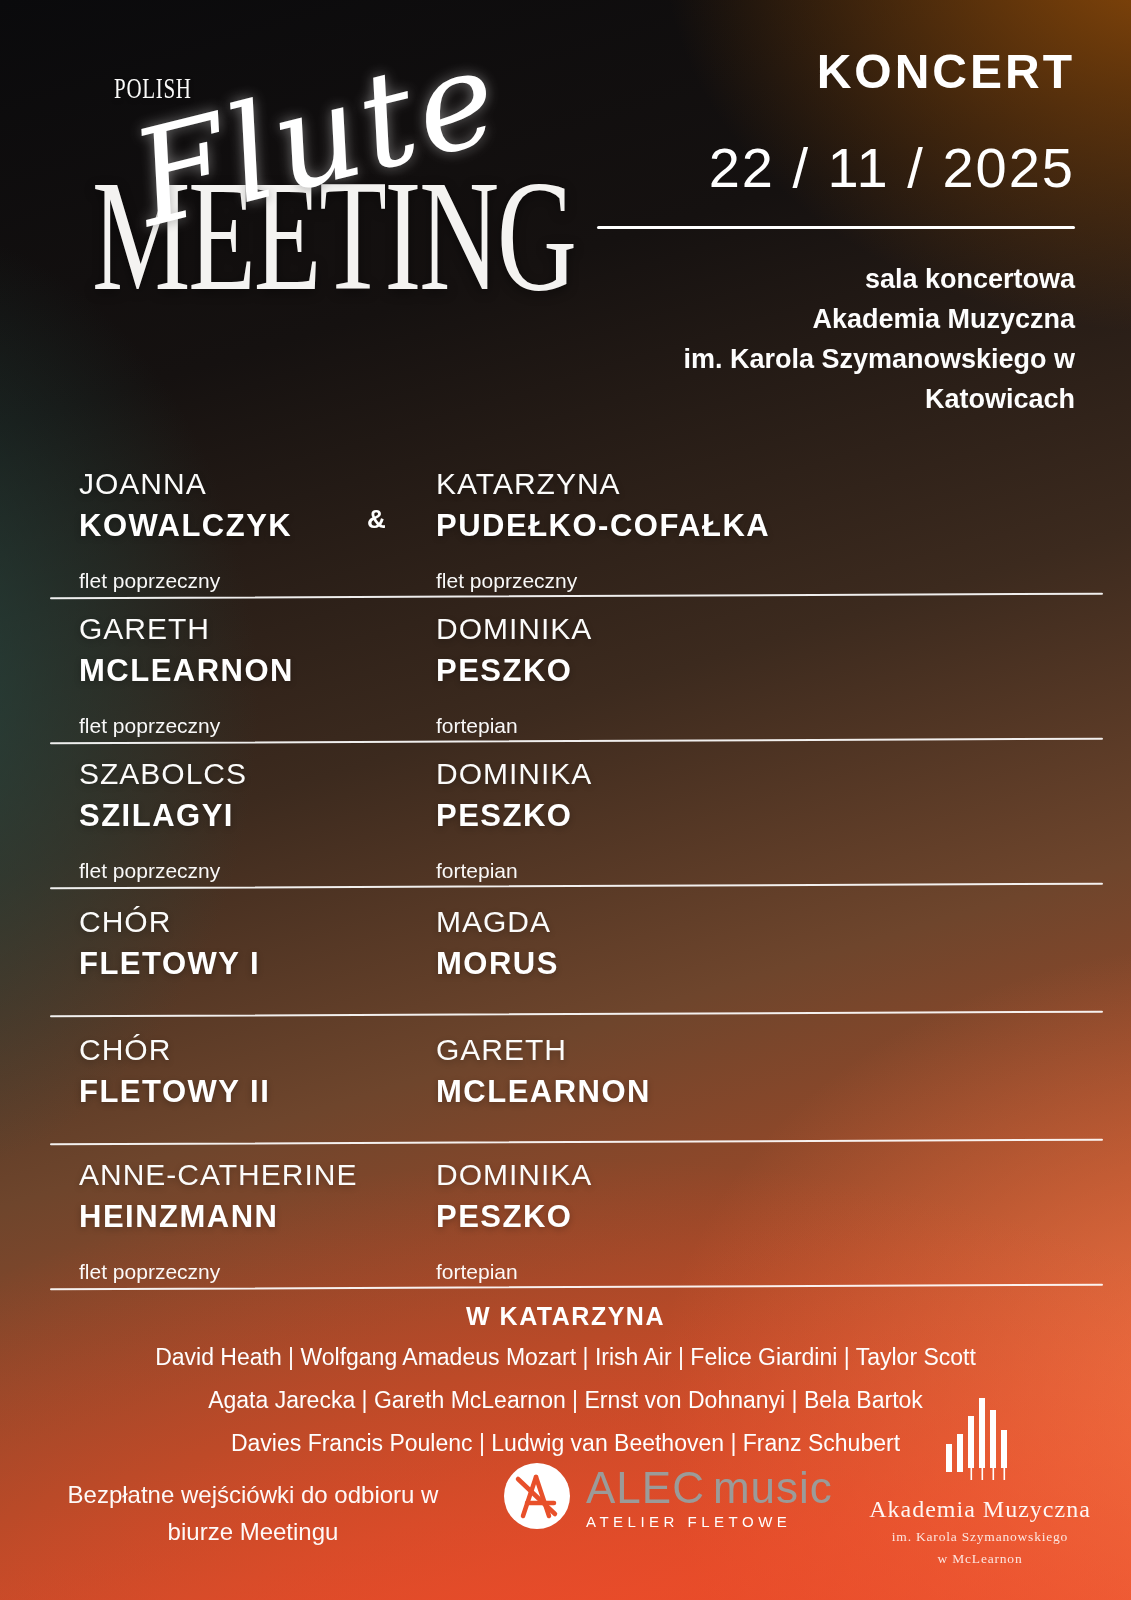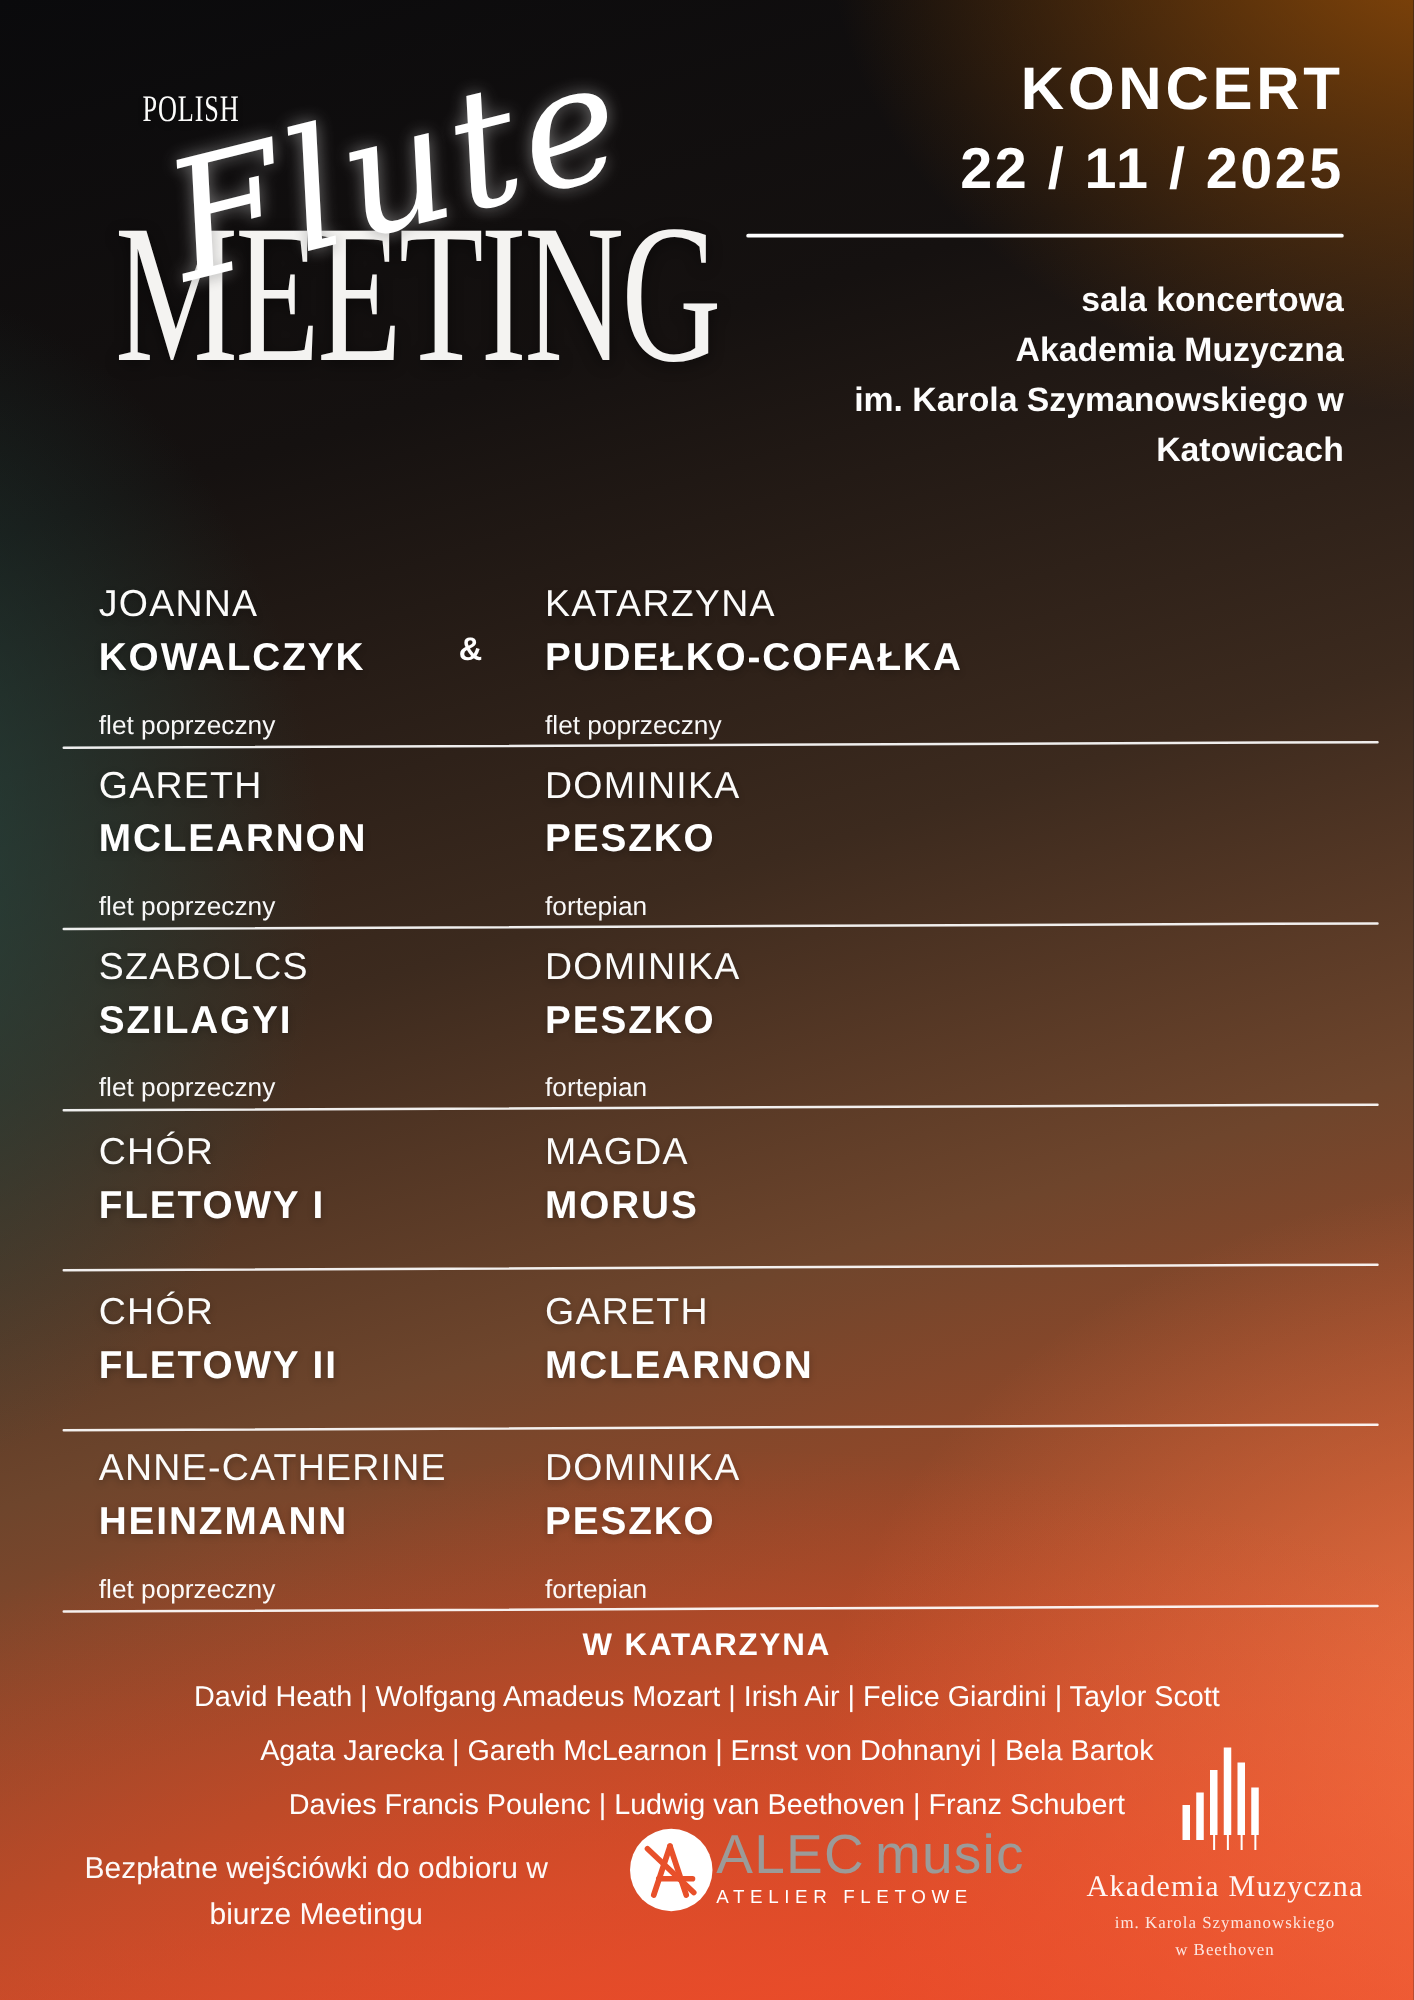--- a/index.html
+++ b/index.html
@@ -25,21 +25,21 @@
   .logo-script{
     position:absolute;left:40px;top:46px;
     font-family:"DejaVu Serif",serif;font-style:italic;font-weight:400;
     font-size:132px;color:#ffffff;transform:rotate(-14deg);
     text-shadow:0 0 14px rgba(255,255,255,0.45), 0 2px 10px rgba(0,0,0,0.3);
     letter-spacing:4px;
   }
   
   .event{position:absolute;right:56px;top:44px;width:540px;text-align:right;}
   .event-title{font-size:48px;font-weight:800;letter-spacing:3px;}
-  .event-date{font-size:46px;font-weight:700;letter-spacing:2px;margin-top:8px;}
+  .event-date{font-size:56px;font-weight:400;letter-spacing:2px;margin-top:36px;}
   .event-rule{height:3px;width:478px;background:#fff;margin:26px 0 30px auto;border-radius:2px;}
   .venue div{font-size:27px;line-height:40px;font-weight:700;color:#fdfdfd;}
   
   .performers{position:absolute;left:11px;top:452px;width:1131px;}
   .row{
     position:relative;display:grid;grid-template-columns:357px 1fr;
     box-sizing:border-box;height:143px;padding:15px 40px 0 68px;
   }
   .row.short{height:126px;padding-top:18px;}
   .first{font-size:30px;font-weight:400;letter-spacing:1px;color:#fbfbfa;text-shadow:0 2px 6px rgba(0,0,0,0.25);}
@@ -47,21 +47,21 @@
   .instr{font-size:21px;font-weight:400;margin-top:25px;color:rgba(255,255,255,0.97);}
   .amp{position:absolute;left:356px;top:52px;font-size:26px;font-weight:800;}
   .rule{height:2px;background:rgba(255,255,255,0.92);margin:0 39px;transform:rotate(-0.25deg);border-radius:1px;}
   
   .program{position:absolute;left:0;top:1302px;width:1131px;text-align:center;}
   .program-title{font-size:25px;font-weight:800;letter-spacing:1.5px;}
   .program-line{font-size:23px;font-weight:400;line-height:34px;margin-top:9px;color:#fefefe;}
   
   .tickets{position:absolute;left:48px;top:1476px;width:410px;text-align:center;
     font-size:24px;line-height:37px;color:rgba(255,255,255,0.97);}
-  .alec{position:absolute;left:503px;top:1462px;display:flex;align-items:flex-start;gap:2px;}
+  .alec{position:absolute;left:503px;top:1462px;display:flex;align-items:center;gap:15px;}
   .alec-text{display:flex;flex-direction:column;}
   .alec-brand{font-size:44px;line-height:44px;color:#9b9b99;letter-spacing:1px;white-space:nowrap;}
   .alec-brand .b2{margin-left:8px;}
   .alec-sub{font-size:15px;letter-spacing:4.5px;color:#ffffff;margin-top:3px;}
   .academy{position:absolute;left:852px;top:1392px;width:256px;text-align:center;
     font-family:"Liberation Serif","DejaVu Serif",serif;color:rgba(255,255,255,0.95);}
   .academy-name{font-size:24px;letter-spacing:1px;margin-top:8px;}
   .academy-sub{font-size:13.5px;letter-spacing:0.8px;margin-top:6px;color:rgba(255,255,255,0.85);}
 </style>
 </head>
@@ -213,16 +213,16 @@
           <rect x="57" y="38" width="6" height="38"></rect>
           <rect x="26.5" y="76" width="1.6" height="12"></rect>
           <rect x="37.5" y="76" width="1.6" height="12"></rect>
           <rect x="48.5" y="76" width="1.6" height="12"></rect>
           <rect x="59.5" y="76" width="1.6" height="12"></rect>
         </g>
       </svg>
     </span>
     <div class="academy-name">Akademia Muzyczna</div>
     <div class="academy-sub">im. Karola Szymanowskiego</div>
-    <div class="academy-sub">w Beethoven</div>
+    <div class="academy-sub">w McLearnon</div>
   </div>
 
 </div>
 
 </body></html>

